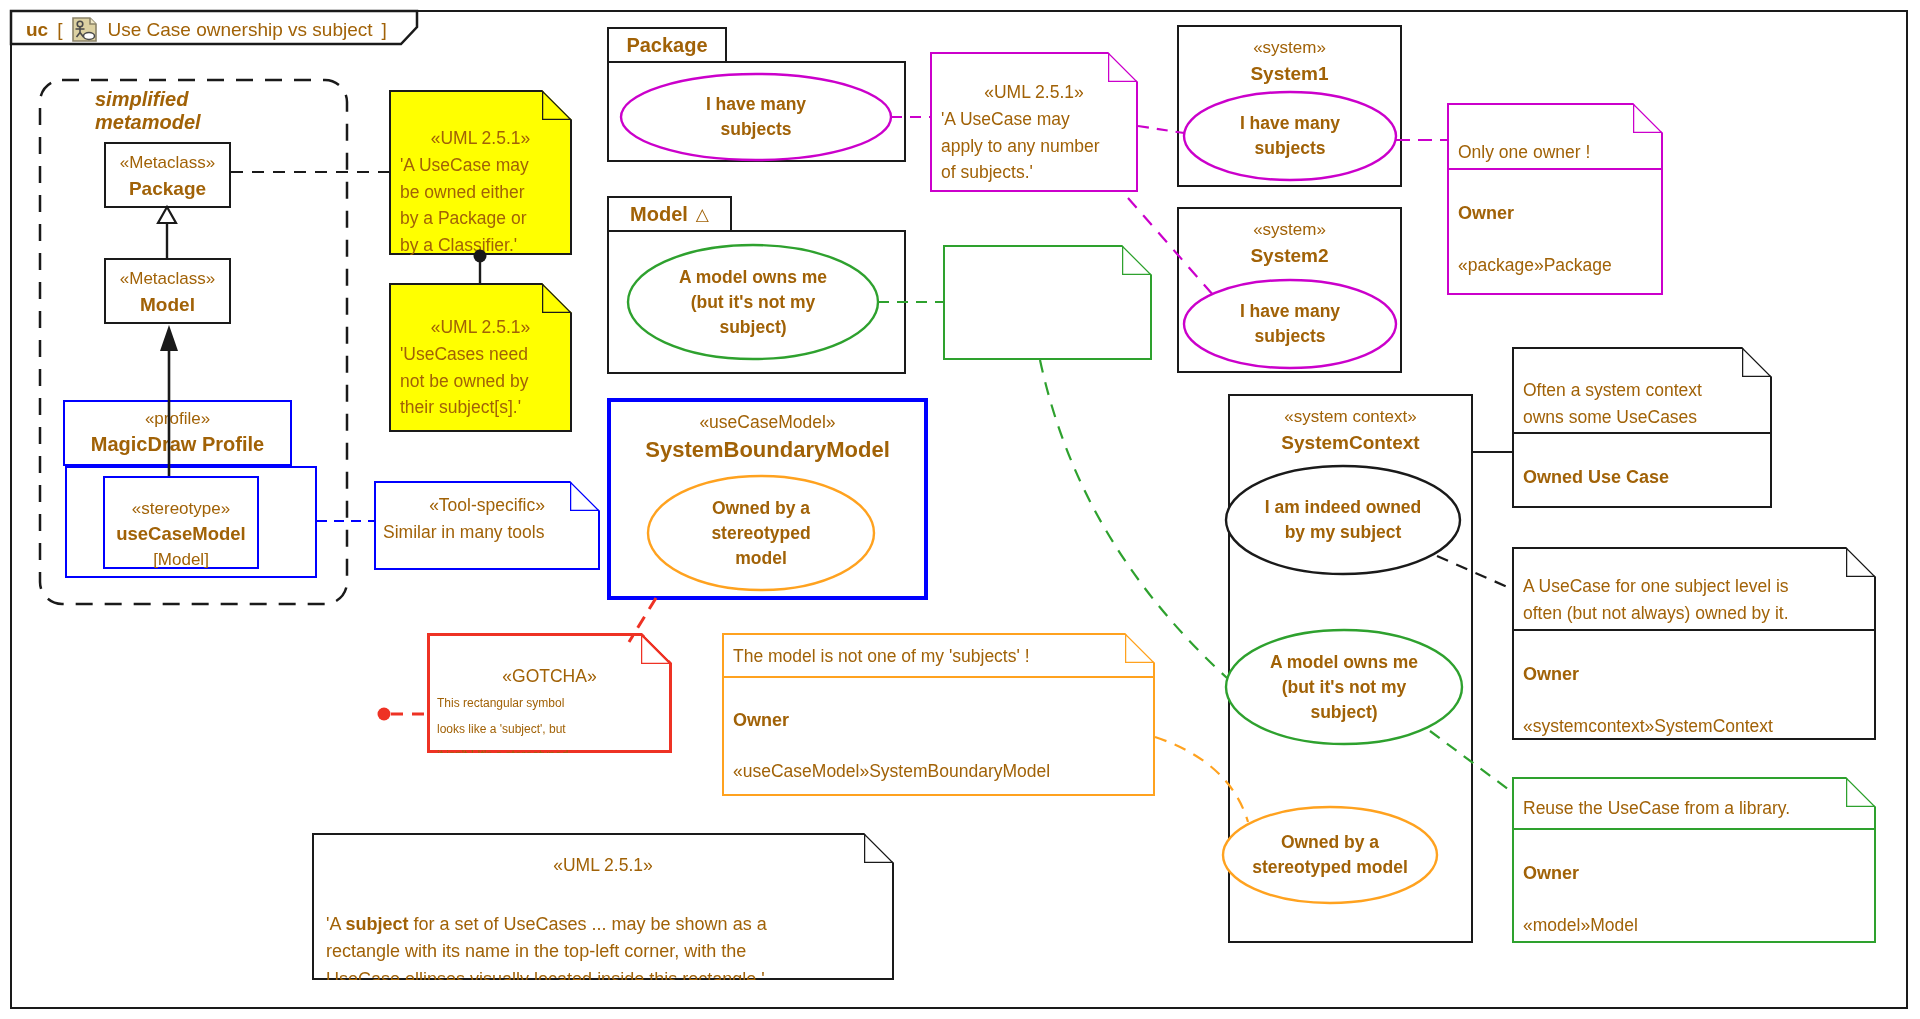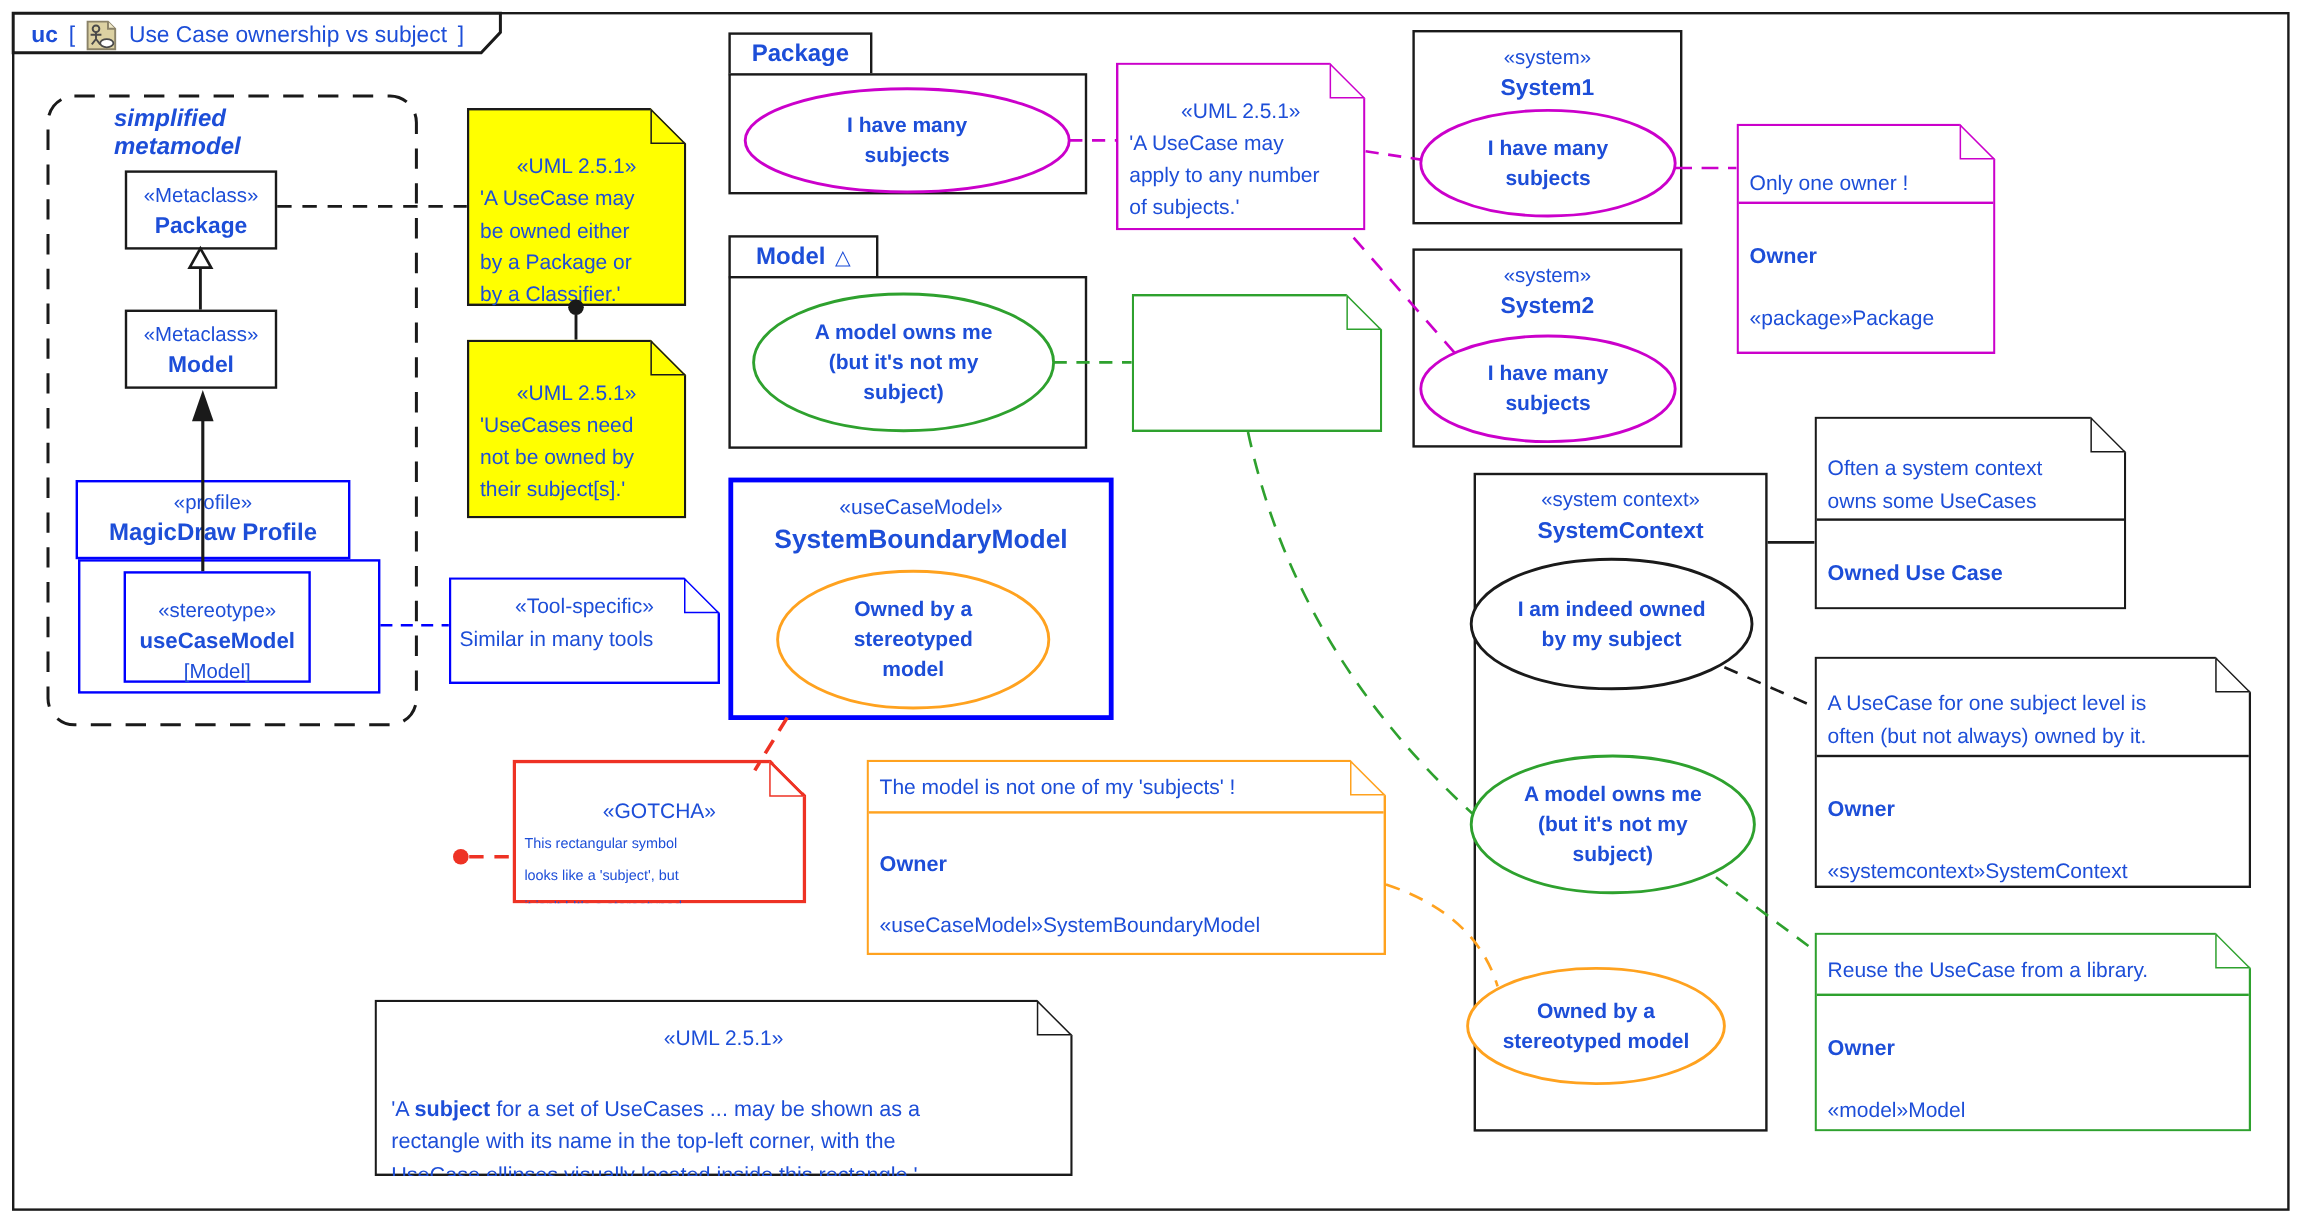--- a/index.html
+++ b/index.html
@@ -1,17 +1,17 @@
 <!DOCTYPE html>
 <html><head>
 <meta charset="utf-8">
 <style>
   html,body{margin:0;padding:0;background:#fff;}
   .canvas{position:relative;width:1920px;height:1019px;background:#fff;overflow:hidden;
-          font-family:"Liberation Sans",sans-serif;color:#1d4ed8;}
+          font-family:"Liberation Sans",sans-serif;color:#a16207;}
   .frame{position:absolute;left:10px;top:10px;right:12px;bottom:10px;border:2.5px solid #1a1a1a;}
   .svglayer{position:absolute;left:0;top:0;z-index:5;pointer-events:none;}
   .box{position:absolute;box-sizing:border-box;border:2.5px solid #1a1a1a;background:#fff;
        text-align:center;z-index:2;}
   .box.blue{border-color:#0000FF;border-width:2px;}
   .box.bluethick{border-color:#0000FF;border-width:4px;}
   .kw{font-size:17px;line-height:25px;}
   .bname{font-weight:bold;font-size:19px;line-height:27px;}
   .tab{position:absolute;box-sizing:border-box;border:2.5px solid #1a1a1a;background:#fff;
        font-weight:bold;font-size:20px;z-index:2;display:flex;align-items:center;justify-content:center;}

